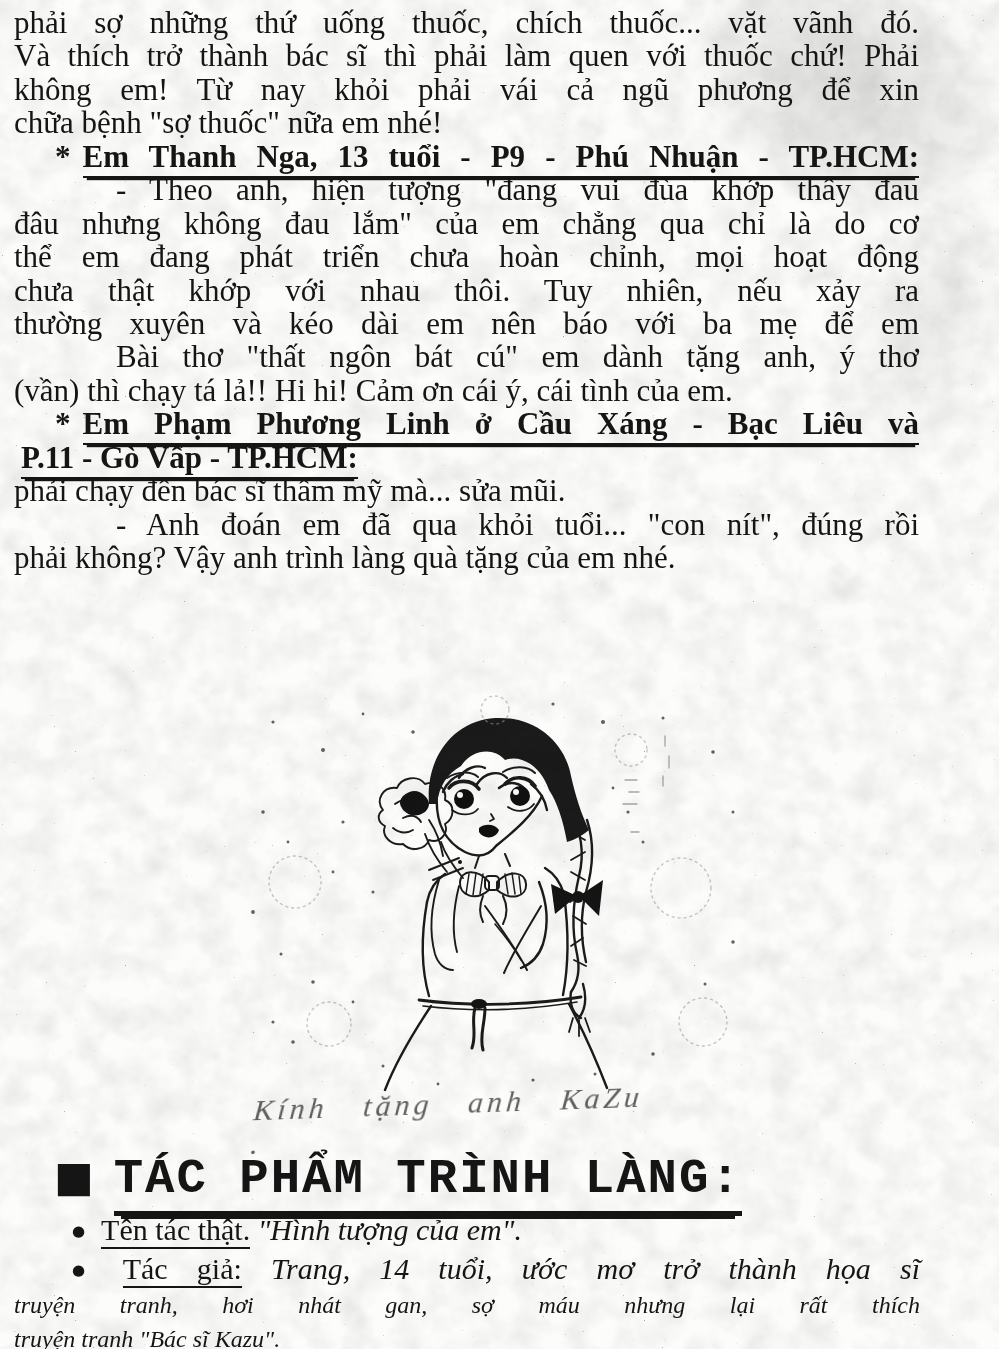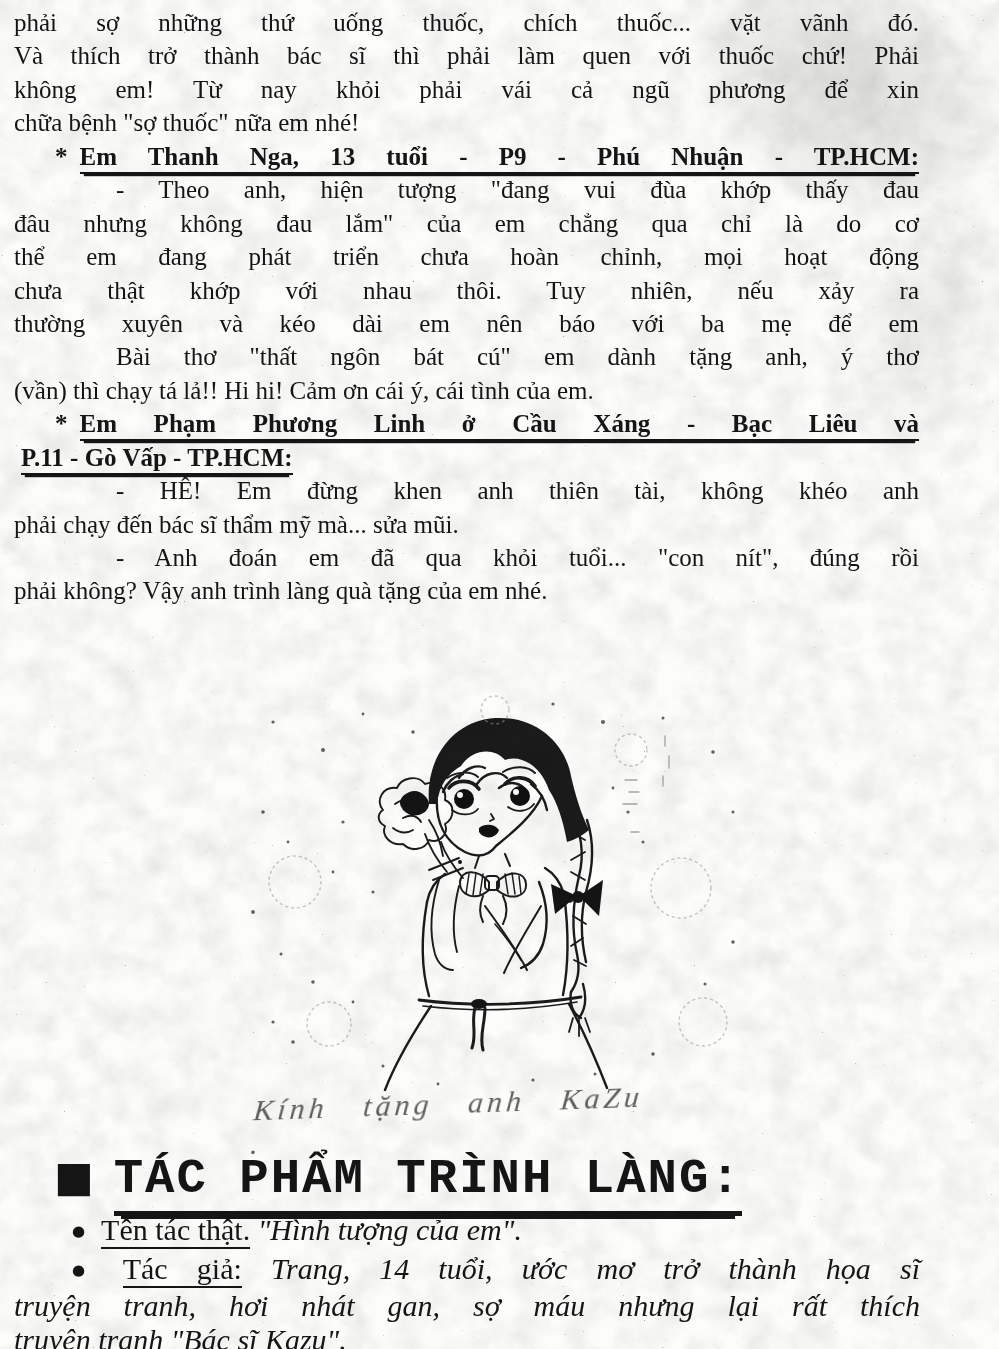--- a/index.html
+++ b/index.html
@@ -12,21 +12,21 @@
   .sm1{position:absolute;right:-80px;top:-80px;width:460px;height:330px;
     transform:rotate(28deg);pointer-events:none;
     background:radial-gradient(closest-side,rgba(70,70,70,.17),rgba(70,70,70,.07) 55%,rgba(70,70,70,0) 75%);}
   .sm2{position:absolute;right:-40px;top:110px;width:220px;height:430px;
     transform:rotate(16deg);pointer-events:none;
     background:radial-gradient(closest-side,rgba(80,80,80,.10),rgba(80,80,80,0) 70%);}
   .grain{position:absolute;left:0;top:0;pointer-events:none;}
 
   
   .textcol{position:absolute;left:14px;top:6px;width:905px;}
-  .ln{font-size:25px;line-height:33.45px;height:33.45px;white-space:nowrap;}
+  .ln{font-size:31px;line-height:33.45px;height:33.45px;white-space:nowrap;}
   .ln.j{text-align:justify;text-align-last:justify;white-space:normal;}
   .ind{padding-left:102px;}
   .hd{font-weight:bold;margin-left:7px;}
   .star{font-weight:bold;padding-left:34px;margin-right:12px;}
   .u{border-bottom:2.5px solid currentColor;box-shadow:0 6px 0 -3.8px currentColor;padding-bottom:2px;}
   b{font-weight:bold;}
 
   
   .art{position:absolute;left:233px;top:692px;}
   .sig{
@@ -39,21 +39,21 @@
   
   .showcase{position:absolute;left:14px;top:1150px;width:906px;}
   .big{font-size:49px;line-height:52px;font-weight:bold;letter-spacing:2px;margin:0 0 6px 0;padding-left:40px;}
   .sq{font-family:"DejaVu Sans",sans-serif;font-size:42px;margin-right:18px;vertical-align:1px;}
   .u2{border-bottom:5px solid currentColor;box-shadow:0 10px 0 -7px currentColor;padding-bottom:4px;font-family:Liberation Mono, monospace;}
   .bl{font-size:30px;line-height:38px;padding-left:58px;}
   .bl.j{text-align:justify;text-align-last:justify;}
   .dot{font-family:"DejaVu Sans",sans-serif;font-size:15px;vertical-align:4px;margin-right:16px;}
   .lu{border-bottom:2.4px solid currentColor;padding-bottom:1px;}
   .it{font-style:italic;}
-  .cont{font-size:30px;line-height:33.5px;font-style:italic;}
+  .cont{font-size:24px;line-height:33.5px;font-style:italic;}
   .cont.j{text-align:justify;text-align-last:justify;}
 </style>
 </head>
 <body>
 
 <div class="page">
 
   <div class="sm1"></div>
   <div class="sm2"></div>
 
@@ -70,21 +70,20 @@
     <div class="ln j">thể em đang phát triển chưa hoàn chỉnh, mọi hoạt động</div>
     <div class="ln j">chưa thật khớp với nhau thôi. Tuy nhiên, nếu xảy ra</div>
     <div class="ln j">thường xuyên và kéo dài em nên báo với ba mẹ để em</div>
 
     <div class="ln j ind">Bài thơ "thất ngôn bát cú" em dành tặng anh, ý thơ</div>
     <div class="ln">(vần) thì chạy tá lả!! Hi hi! Cảm ơn cái ý, cái tình của em.</div>
 
     <div class="ln j hd"><span class="star">*</span><span class="u">Em Phạm Phương Linh ở Cầu Xáng - Bạc Liêu và</span></div>
     <div class="ln hd"><span class="u">P.11 - Gò Vấp - TP.HCM:</span></div>
 
-    <div class="ln j ind">- HÊ! Em đừng khen anh thiên tài, không khéo anh</div>
     <div class="ln">phải chạy đến bác sĩ thẩm mỹ mà... sửa mũi.</div>
     <div class="ln j ind">- Anh đoán em đã qua khỏi tuổi... "con nít", đúng rồi</div>
     <div class="ln">phải không? Vậy anh trình làng quà tặng của em nhé.</div>
   </main>
 
   <svg class="art" width="530" height="400" viewBox="0 0 530 400" aria-hidden="true">
     <g stroke="#1c1c1c" fill="none" stroke-width="2.4" stroke-linecap="round" stroke-linejoin="round">
 
       <g>
         <path fill="#1b1b1b" stroke="none" d="M196,112 C192,62 224,28 262,26 C302,24 332,50 338,84 C342,102 348,122 356,138 C346,146 340,148 334,150 C330,128 324,110 316,98 C308,74 288,62 272,68 C260,54 238,58 228,74 C214,82 206,94 204,112 Z"></path>

